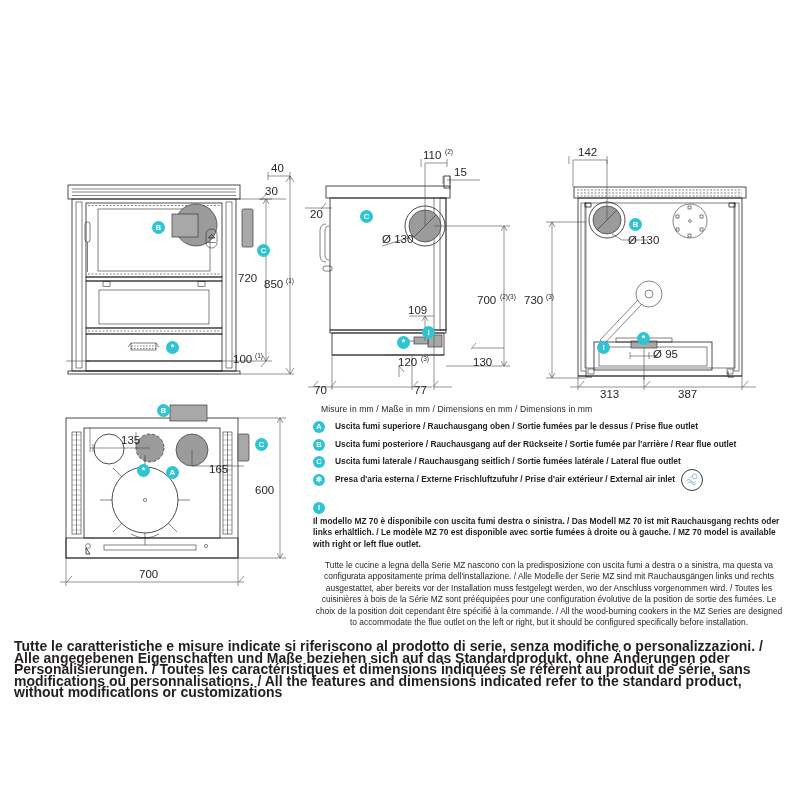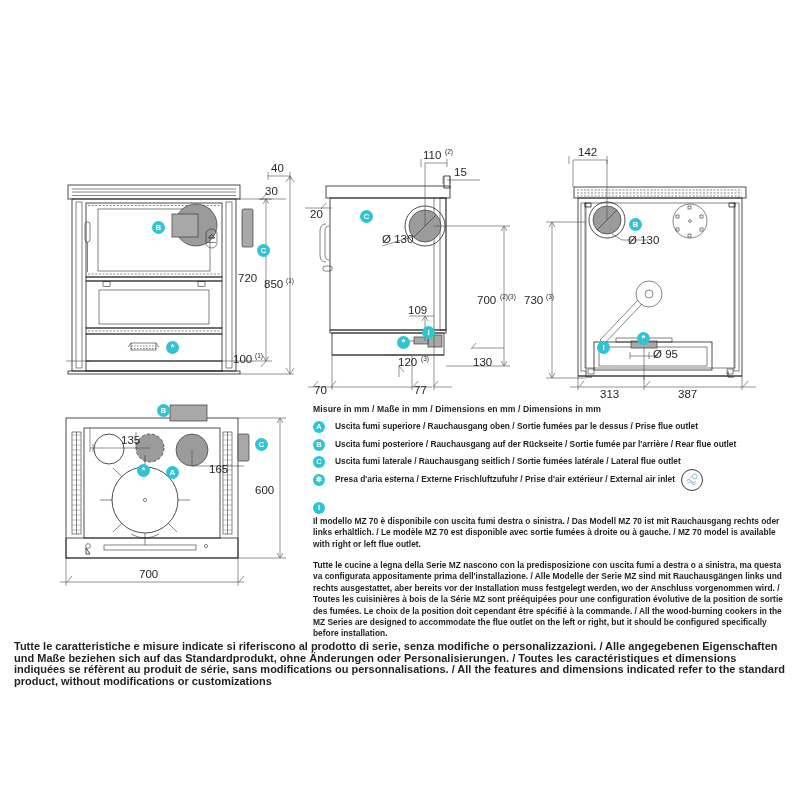--- a/index.html
+++ b/index.html
@@ -20,36 +20,36 @@
 
   
   .badge{
     position:absolute;width:13px;height:13px;border-radius:50%;
     background:#2ec4d4;color:#ffffff;font-size:8px;line-height:13px;
     text-align:center;font-family:"Liberation Sans", sans-serif;font-weight:bold;
   }
 
   
   #legend{position:absolute;left:313px;top:404px;width:480px;}
-  .measline{font-size:8.6px;font-weight:bold;color:#231f20;margin:0 0 7px 0;letter-spacing:.1px;}
+  .measline{font-size:8.6px;font-weight:normal;color:#231f20;margin:0 0 7px 8px;letter-spacing:.1px;}
   .legrow{display:flex;align-items:flex-start;margin:0 0 6.5px 0;padding-left:22px;position:relative;}
   .legbadge{
     position:absolute;left:0;top:0px;width:12px;height:12px;border-radius:50%;
     background:#2ec4d4;color:#fff;font-size:7.5px;line-height:12px;text-align:center;font-weight:bold;
   }
   .legtxt{font-size:8.4px;line-height:11px;color:#231f20;font-weight:600;}
   .airmark{
     margin-left:6px;width:20px;height:20px;border-radius:50%;border:.9px solid #3a3a3a;
     display:inline-flex;align-items:center;justify-content:center;flex:0 0 auto;
     position:relative;top:-5px;
   }
   .airmark svg{display:block;}
   #note1{position:absolute;left:313px;top:516px;width:472px;font-size:8.4px;line-height:11.4px;font-weight:700;}
-  #note2{position:absolute;left:313px;top:560px;width:472px;font-size:8.4px;line-height:11.4px;font-weight:700;}
-  #footer{position:absolute;left:14px;top:641px;width:772px;font-size:11px;line-height:11.6px;font-weight:600;}
+  #note2{position:absolute;left:313px;top:560px;width:472px;font-size:8.4px;line-height:11.4px;font-weight:400;text-align:center;}
+  #footer{position:absolute;left:14px;top:641px;width:772px;font-size:14px;line-height:11.6px;font-weight:600;}
 </style>
 </head>
 <body>
 
 <div id="sheet">
 
   <svg class="dwg" viewBox="0 0 800 800">
 
     <g>
 

